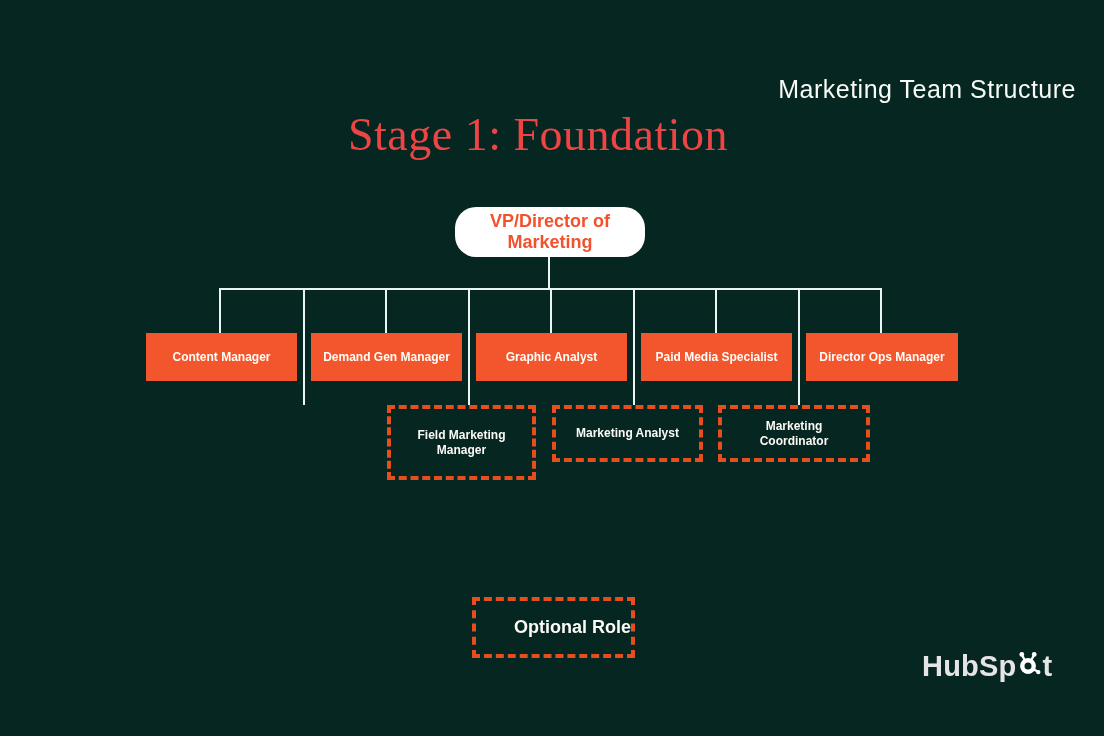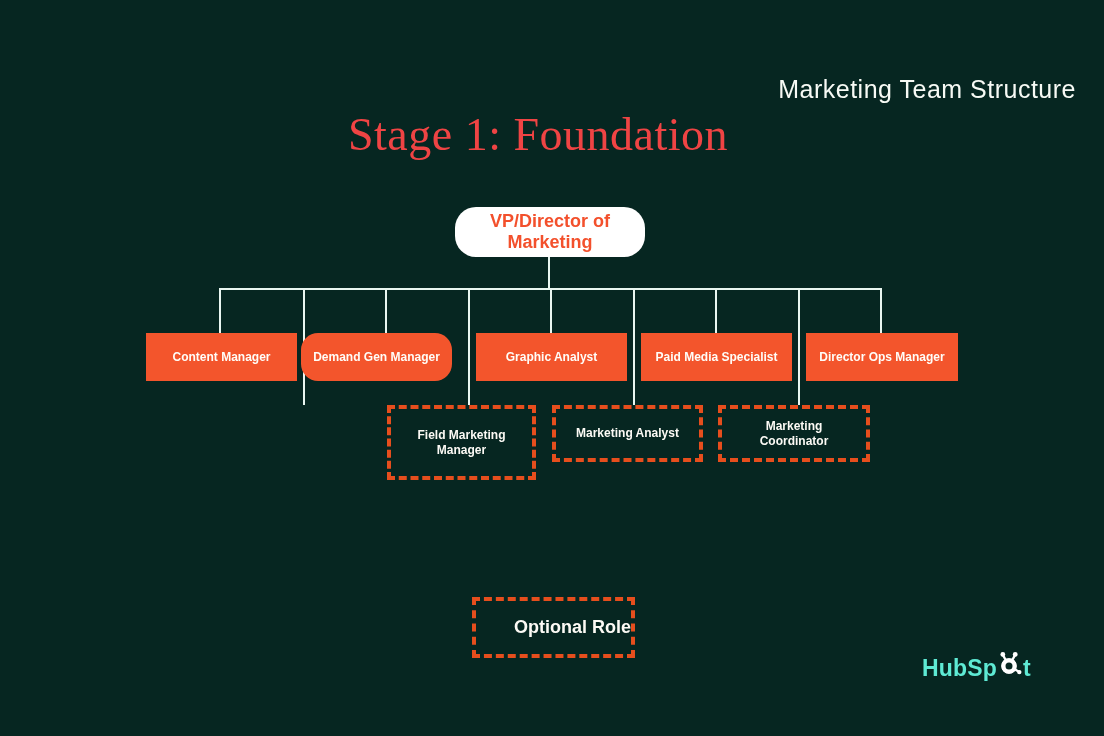--- a/index.html
+++ b/index.html
@@ -56,21 +56,21 @@
     left:472px;top:597px;width:163px;height:61px;
     border:4px dashed #E64E1D;
     display:flex;align-items:center;justify-content:flex-end;
     color:#FCFAF5;font-weight:700;font-size:18px;
   }
 
   
   .logo{
     position:absolute;left:922px;top:646px;height:40px;z-index:2;
     display:flex;align-items:baseline;
-    color:#5eead4;font-weight:700;font-size:23px;letter-spacing:.2px;
+    color:#e5e5e5;font-weight:700;font-size:29px;letter-spacing:.2px;
   }
   .logo svg{display:block;margin:0 0 -4px 0;}
 </style>
 </head>
 <body>
 
 <div class="canvas">
 
   <div class="title-block">
     <div class="eyebrow">Marketing Team Structure</div>
@@ -91,21 +91,21 @@
   <div class="line v" style="left:633px;top:288px;height:117px;"></div>
   <div class="line v" style="left:798px;top:288px;height:117px;"></div>
 
   <div class="node vp">
     <span>VP/Director of Marketing</span>
   </div>
 
   <div class="node solid" style="left:146px;">
     <span>Content Manager</span>
   </div>
-  <div class="node solid" style="left:301px;border-radius:17px;">
+  <div class="node solid" style="left:311px;">
     <span>Demand Gen Manager</span>
   </div>
   <div class="node solid" style="left:476px;">
     <span>Graphic Analyst</span>
   </div>
   <div class="node solid" style="left:641px;">
     <span>Paid Media Specialist</span>
   </div>
   <div class="node solid" style="left:806px;width:152px;">
     <span>Director Ops Manager</span>

